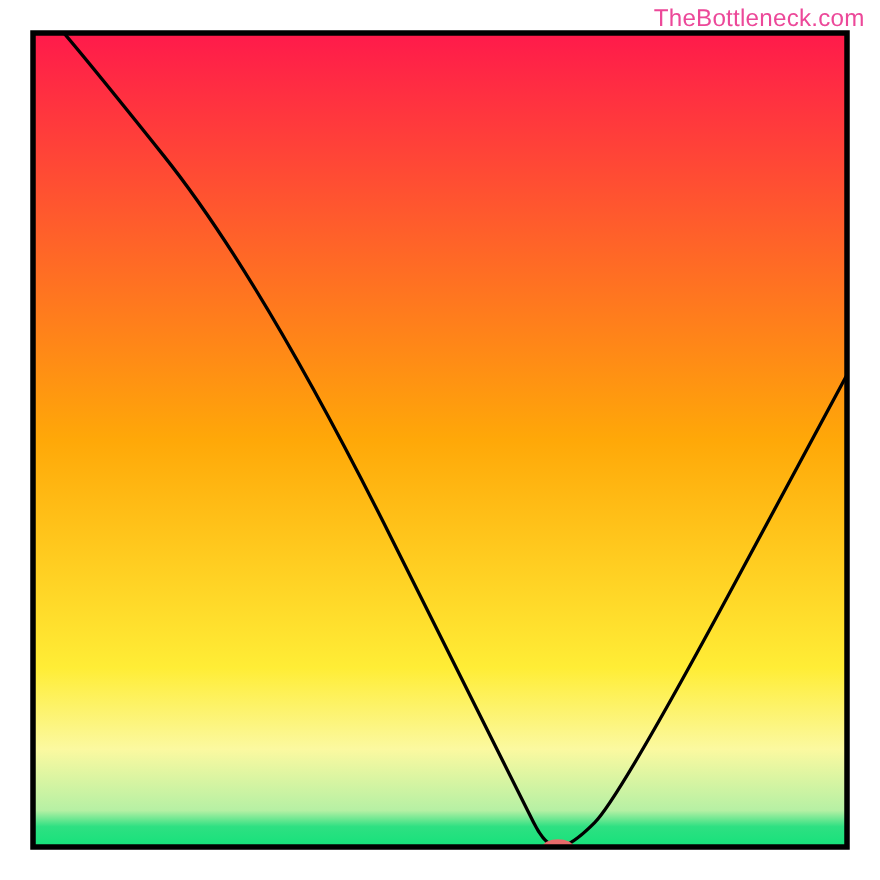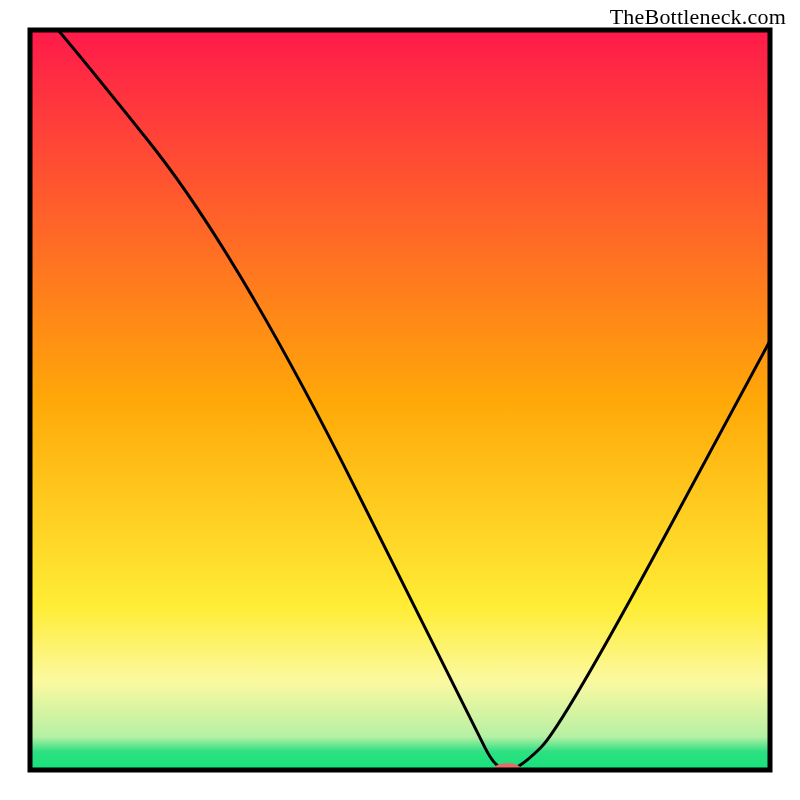--- a/index.html
+++ b/index.html
@@ -14,24 +14,23 @@
     position: relative;
     width: 800px;
     height: 800px;
     background: #fff;
   }
   .attribution {
     position: absolute;
     top: 4px;
     right: 14px;
     font-size: 22px;
-    color: #000000;
+    color: #ec4899;
     font-weight: 400;
     letter-spacing: 0.2px;
-    font-family: Liberation Serif, serif;
   }
   svg.chart {
     position: absolute;
     left: 0;
     top: 0;
     width: 800px;
     height: 800px;
     display: block;
   }
 </style>

